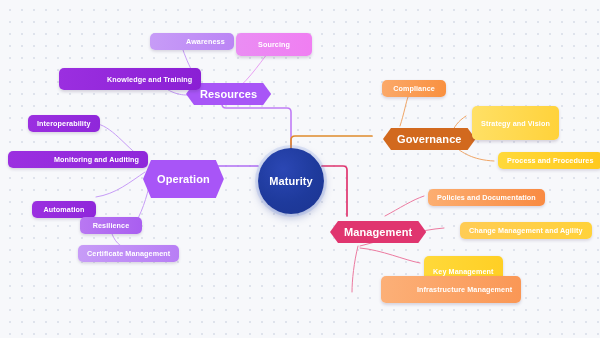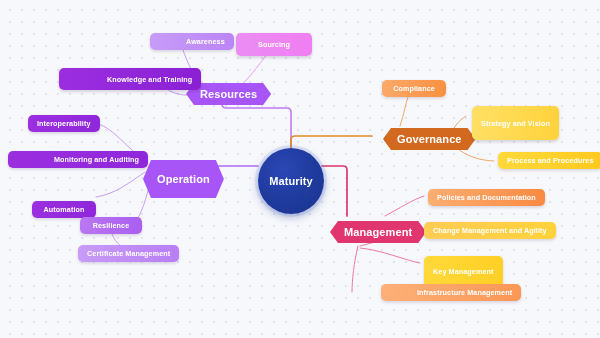--- a/index.html
+++ b/index.html
@@ -111,18 +111,18 @@
       <div class="node leaf" style="left: 8px; top: 151px; min-width: 98px; height: 17px; background: linear-gradient(95deg, rgb(155, 47, 224) 0%, rgb(143, 39, 218) 100%); padding-left: 46px;">Monitoring and Auditing</div>
       <div class="node leaf" style="left: 32px; top: 189px; min-width: 64px; height: 17px; background: linear-gradient(95deg, rgb(155, 47, 224) 0%, rgb(143, 39, 218) 100%); margin-top: 12px;">Automation</div>
       <div class="node leaf" style="left: 80px; top: 217px; min-width: 62px; height: 17px; background: linear-gradient(95deg, rgb(185, 120, 242) 0%, rgb(169, 94, 240) 100%);">Resilience</div>
       <div class="node leaf" style="left: 78px; top: 245px; min-width: 96px; height: 17px; background: linear-gradient(95deg, rgb(199, 156, 247) 0%, rgb(184, 126, 245) 100%);">Certificate Management</div>
       <div class="node branch" style="left: 383px; top: 128px; min-width: 78px; height: 22px; background: rgb(210, 105, 30);">Governance</div>
       <div class="node leaf" style="left: 382px; top: 80px; min-width: 64px; height: 17px; background: linear-gradient(95deg, rgb(251, 169, 106) 0%, rgb(249, 144, 63) 100%);">Compliance</div>
       <div class="node leaf" style="left: 472px; top: 106px; min-width: 84px; height: 34px; background: linear-gradient(95deg, rgb(255, 224, 102) 0%, rgb(255, 210, 58) 100%);">Strategy and Vision</div>
       <div class="node leaf" style="left: 498px; top: 152px; min-width: 98px; height: 17px; background: linear-gradient(95deg, rgb(255, 217, 58) 0%, rgb(255, 201, 30) 100%);">Process and Procedures</div>
       <div class="node branch" style="left: 330px; top: 221px; min-width: 84px; height: 22px; background: rgb(224, 53, 111);">Management</div>
       <div class="node leaf" style="left: 428px; top: 189px; min-width: 104px; height: 17px; background: linear-gradient(95deg, rgb(252, 174, 113) 0%, rgb(249, 138, 66) 100%);">Policies and Documentation</div>
-      <div class="node leaf" style="left: 424px; top: 222px; min-width: 120px; height: 17px; background: linear-gradient(95deg, rgb(255, 204, 85) 0%, rgb(255, 210, 58) 100%);">Change Management and Agility</div>
+      <div class="node leaf" style="left: 460px; top: 222px; min-width: 120px; height: 17px; background: linear-gradient(95deg, rgb(255, 204, 85) 0%, rgb(255, 210, 58) 100%);">Change Management and Agility</div>
       <div class="node leaf" style="left: 424px; top: 256px; min-width: 76px; height: 31px; background: linear-gradient(95deg, rgb(255, 217, 58) 0%, rgb(255, 207, 36) 100%);">Key Management</div>
-      <div class="node leaf" style="left: 381px; top: 284px; min-width: 104px; height: 17px; background: linear-gradient(95deg, rgb(252, 176, 120) 0%, rgb(250, 151, 85) 100%); padding-left: 36px;">Infrastructure Management</div>
+      <div class="node leaf" style="left: 381px; top: 276px; min-width: 104px; height: 27px; background: linear-gradient(95deg, rgb(252, 176, 120) 0%, rgb(250, 151, 85) 100%); padding-left: 36px;">Infrastructure Management</div>
     </div>
 
 </div>
 
 </body></html>

